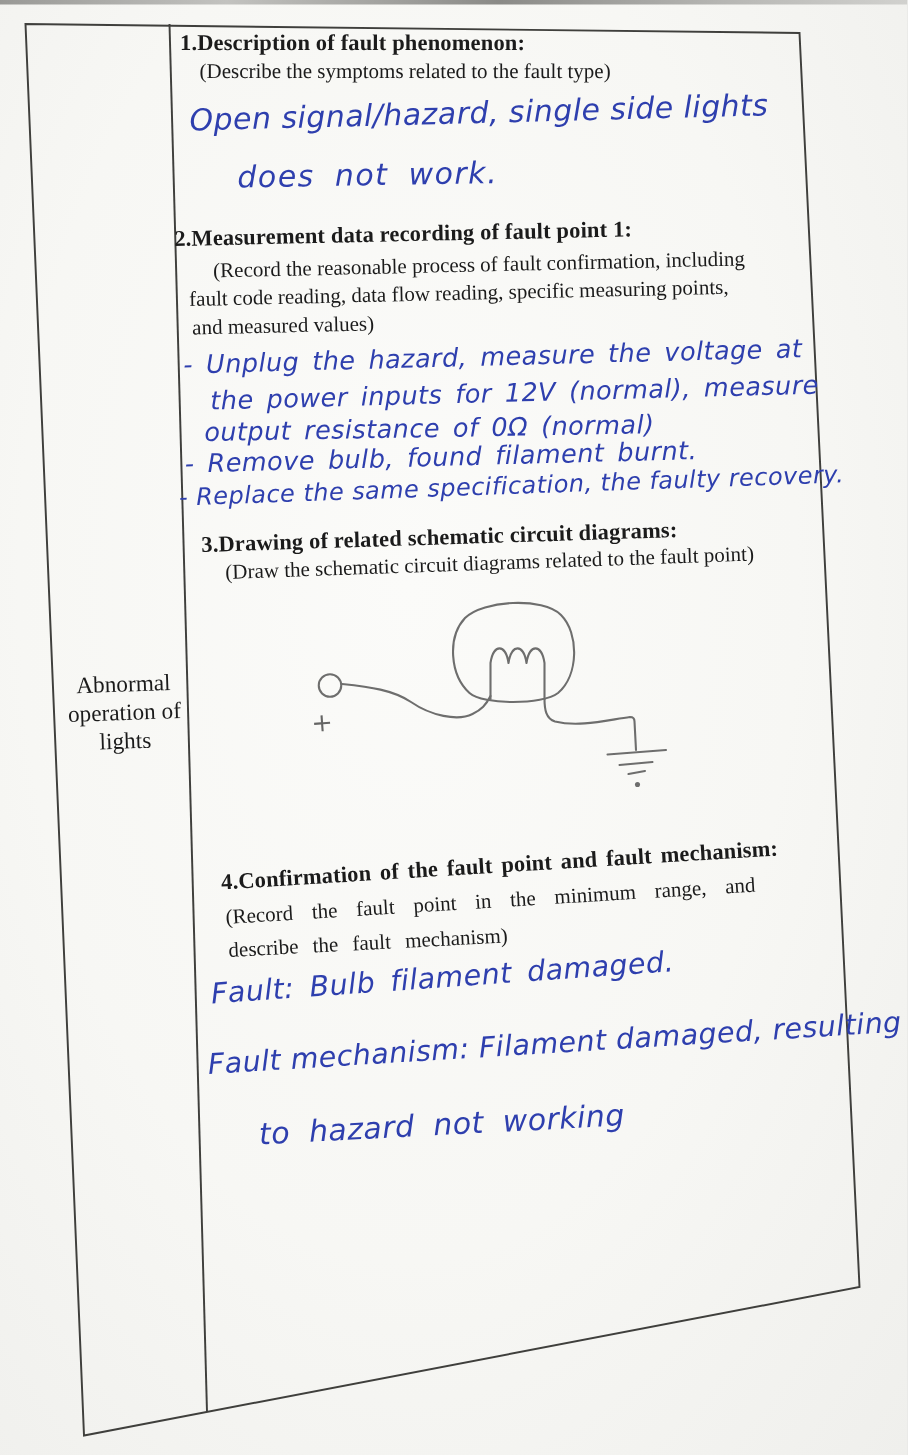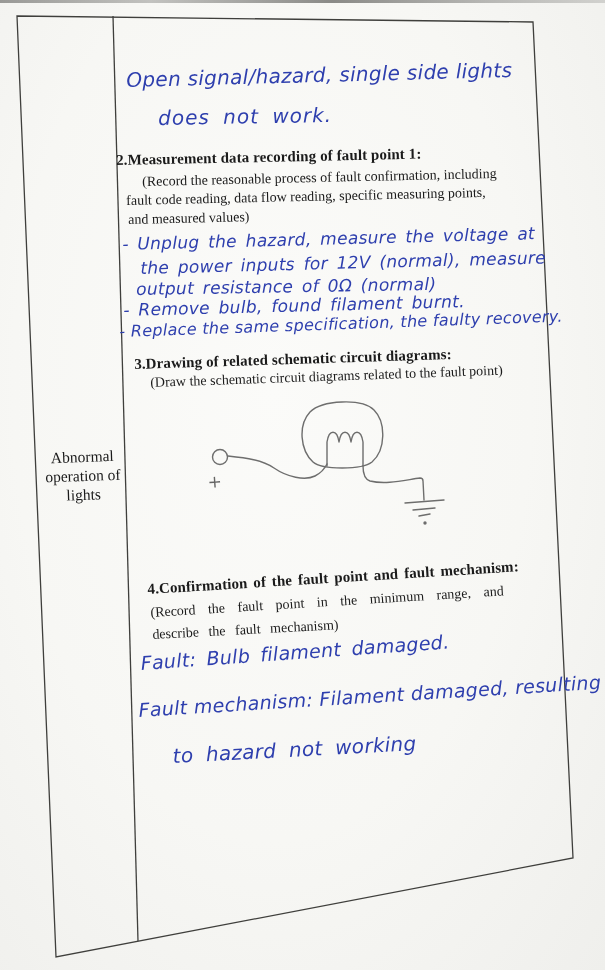--- a/index.html
+++ b/index.html
@@ -37,20 +37,22 @@
       <path d="M327,466 L327,442 c2,-13 10,-13 12,0 c2,-13 10,-13 12,0 c2,-13 10,-13 12,0 L363,466"></path>
       <path d="M363,466 C363,473 364,479 370,481 C386,485 405,480 420,478 C422,478 423,479 423,481 L424,500"></path>
       <path d="M405,503 L444,500 M413,510 L435,508 M419,516 L430,514"></path>
       <circle cx="425" cy="523" r="1.7" fill="#5f5f5f" stroke="none"></circle>
       <text x="208" y="488" font-size="17" fill="#555" stroke="none" font-family="DejaVu Sans, sans-serif" transform="rotate(-4 208 488)">+</text>
     </g>
   </svg>
 
   <div class="abs printed row-label" style="left:26px;top:449px;transform:rotate(-2deg);">Abnormal operation of lights</div>
 
+  <div class="abs printed heading" style="left:120px;top:21px;">1.Description of fault phenomenon:</div>
+  <div class="abs printed note" style="left:133px;top:41px;">(Describe the symptoms related to the fault type)</div>
   <div class="abs hw" style="left:126px;top:68px;font-size:20px;transform:rotate(-1.5deg);">Open signal/hazard, single side lights</div>
   <div class="abs hw" style="left:158px;top:106px;font-size:20px;letter-spacing:1px;word-spacing:6px;transform:rotate(-1deg);">does not work.</div>
 
   <div class="abs printed heading" style="left:116px;top:152px;transform:rotate(-1.2deg);">2.Measurement data recording of fault point 1:</div>
   <div class="abs printed note" style="left:142px;top:174px;transform:rotate(-1.3deg);">(Record the reasonable process of fault confirmation, including</div>
   <div class="abs printed note" style="left:126px;top:193px;transform:rotate(-1.3deg);">fault code reading, data flow reading, specific measuring points,</div>
   <div class="abs printed note" style="left:128px;top:212px;transform:rotate(-1.3deg);">and measured values)</div>
   <div class="abs hw" style="left:122px;top:234px;font-size:17px;word-spacing:3px;transform:rotate(-1.5deg);">- Unplug the hazard, measure the voltage at</div>
   <div class="abs hw" style="left:140px;top:258px;font-size:17px;word-spacing:3px;transform:rotate(-1.5deg);">the power inputs for 12V (normal), measure</div>
   <div class="abs hw" style="left:136px;top:279px;font-size:17px;word-spacing:3px;transform:rotate(-1deg);">output resistance of 0Ω (normal)</div>

